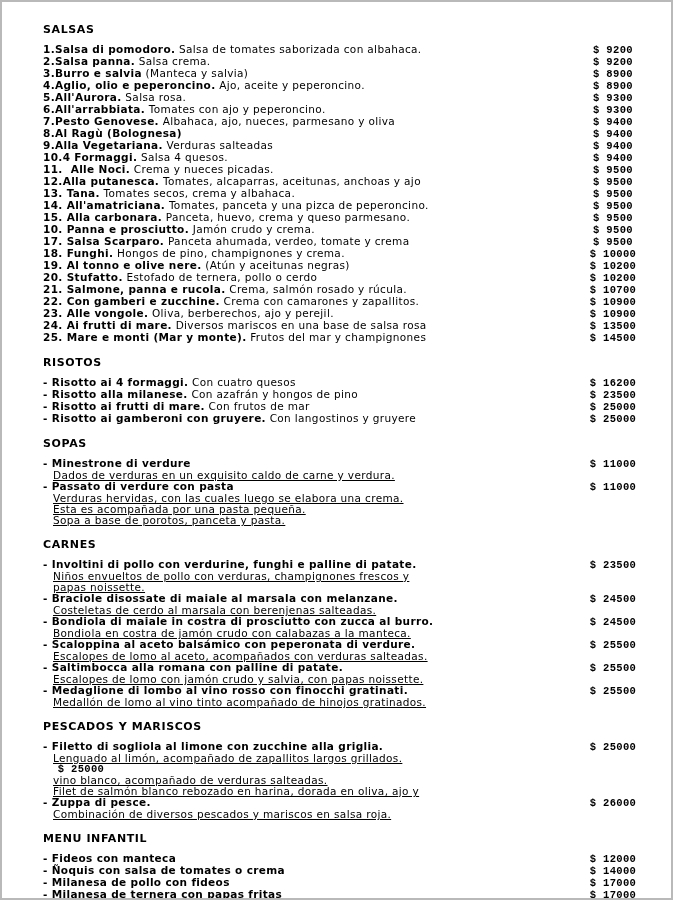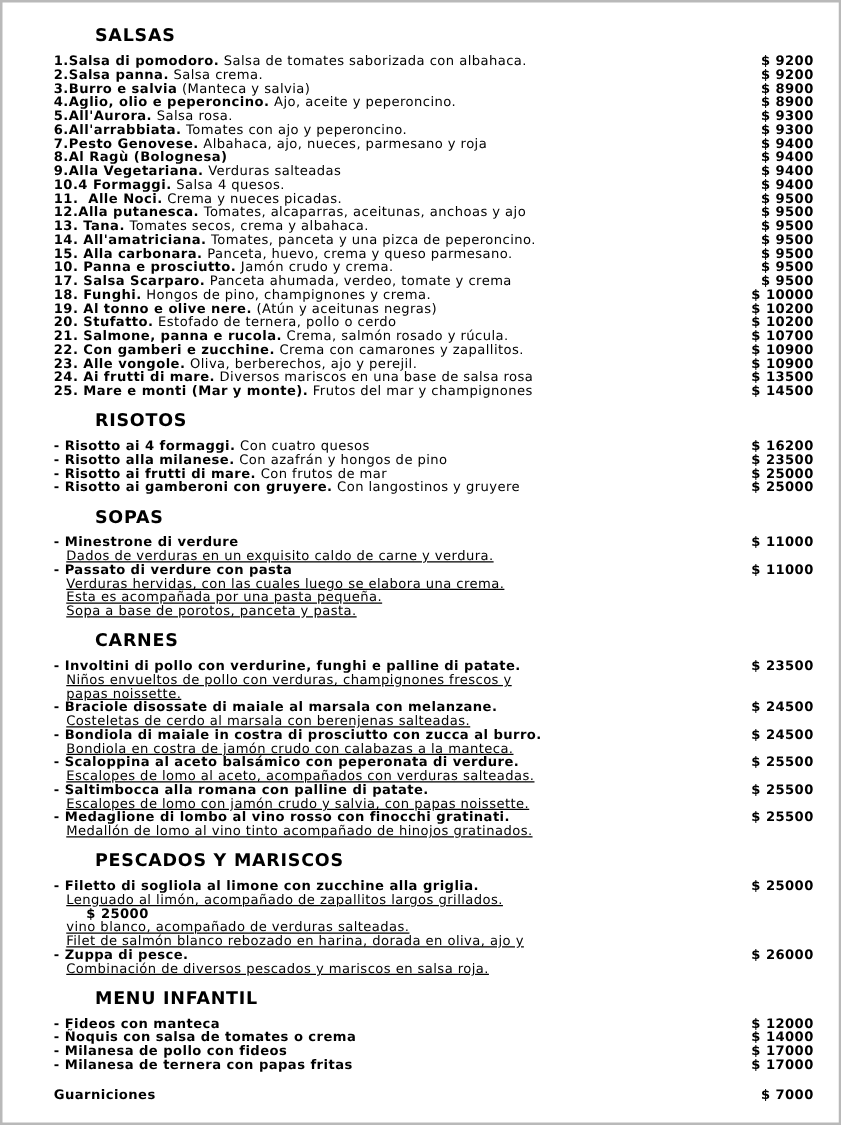--- a/index.html
+++ b/index.html
@@ -13,33 +13,33 @@
     font-size: 10.5px;
     line-height: 11px;
     letter-spacing: 0.35px;
     color: #000000;
   }
   main { padding: 22px 20px 0 41px; }
   .menu-section { margin-top: 13px; }
   .menu-section:first-child { margin-top: 0; }
   .section-title {
     font-weight: bold;
-    font-size: 14px;
+    font-size: 11px;
     margin-bottom: 9px;
     letter-spacing: 0.6px;
-    margin-left: 33px;
   }
   .row { display: flex; align-items: baseline; }
   .txt { flex: 1 1 auto; min-width: 0; white-space: pre-wrap; }
   .item-name { font-weight: bold; }
   .price {
     flex: 0 0 76px;
     font-weight: bold;
-    text-align: right;
+    text-align: center;
     white-space: nowrap;
+    font-family: Liberation Mono, monospace;
   }
   .detail { padding-left: 10px; padding-right: 76px; text-decoration: underline; }
 </style>
 </head>
 <body>
 
 <main id="menu">
     <section class="menu-section">
       <div class="section-title">SALSAS</div>
       <div class="items">
@@ -61,21 +61,21 @@
         </div>
         <div class="row">
           <span class="txt"><span class="item-name">5.All'Aurora.</span> <span class="item-desc">Salsa rosa.</span></span>
           <span class="price">$ 9300</span>
         </div>
         <div class="row">
           <span class="txt"><span class="item-name">6.All'arrabbiata.</span> <span class="item-desc">Tomates con ajo y peperoncino.</span></span>
           <span class="price">$ 9300</span>
         </div>
         <div class="row">
-          <span class="txt"><span class="item-name">7.Pesto Genovese.</span> <span class="item-desc">Albahaca, ajo, nueces, parmesano y roja</span></span>
+          <span class="txt"><span class="item-name">7.Pesto Genovese.</span> <span class="item-desc">Albahaca, ajo, nueces, parmesano y oliva</span></span>
           <span class="price">$ 9400</span>
         </div>
         <div class="row">
           <span class="txt"><span class="item-name">8.Al Ragù (Bolognesa)</span></span>
           <span class="price">$ 9400</span>
         </div>
         <div class="row">
           <span class="txt"><span class="item-name">9.Alla Vegetariana.</span> <span class="item-desc">Verduras salteadas</span></span>
           <span class="price">$ 9400</span>
         </div>

